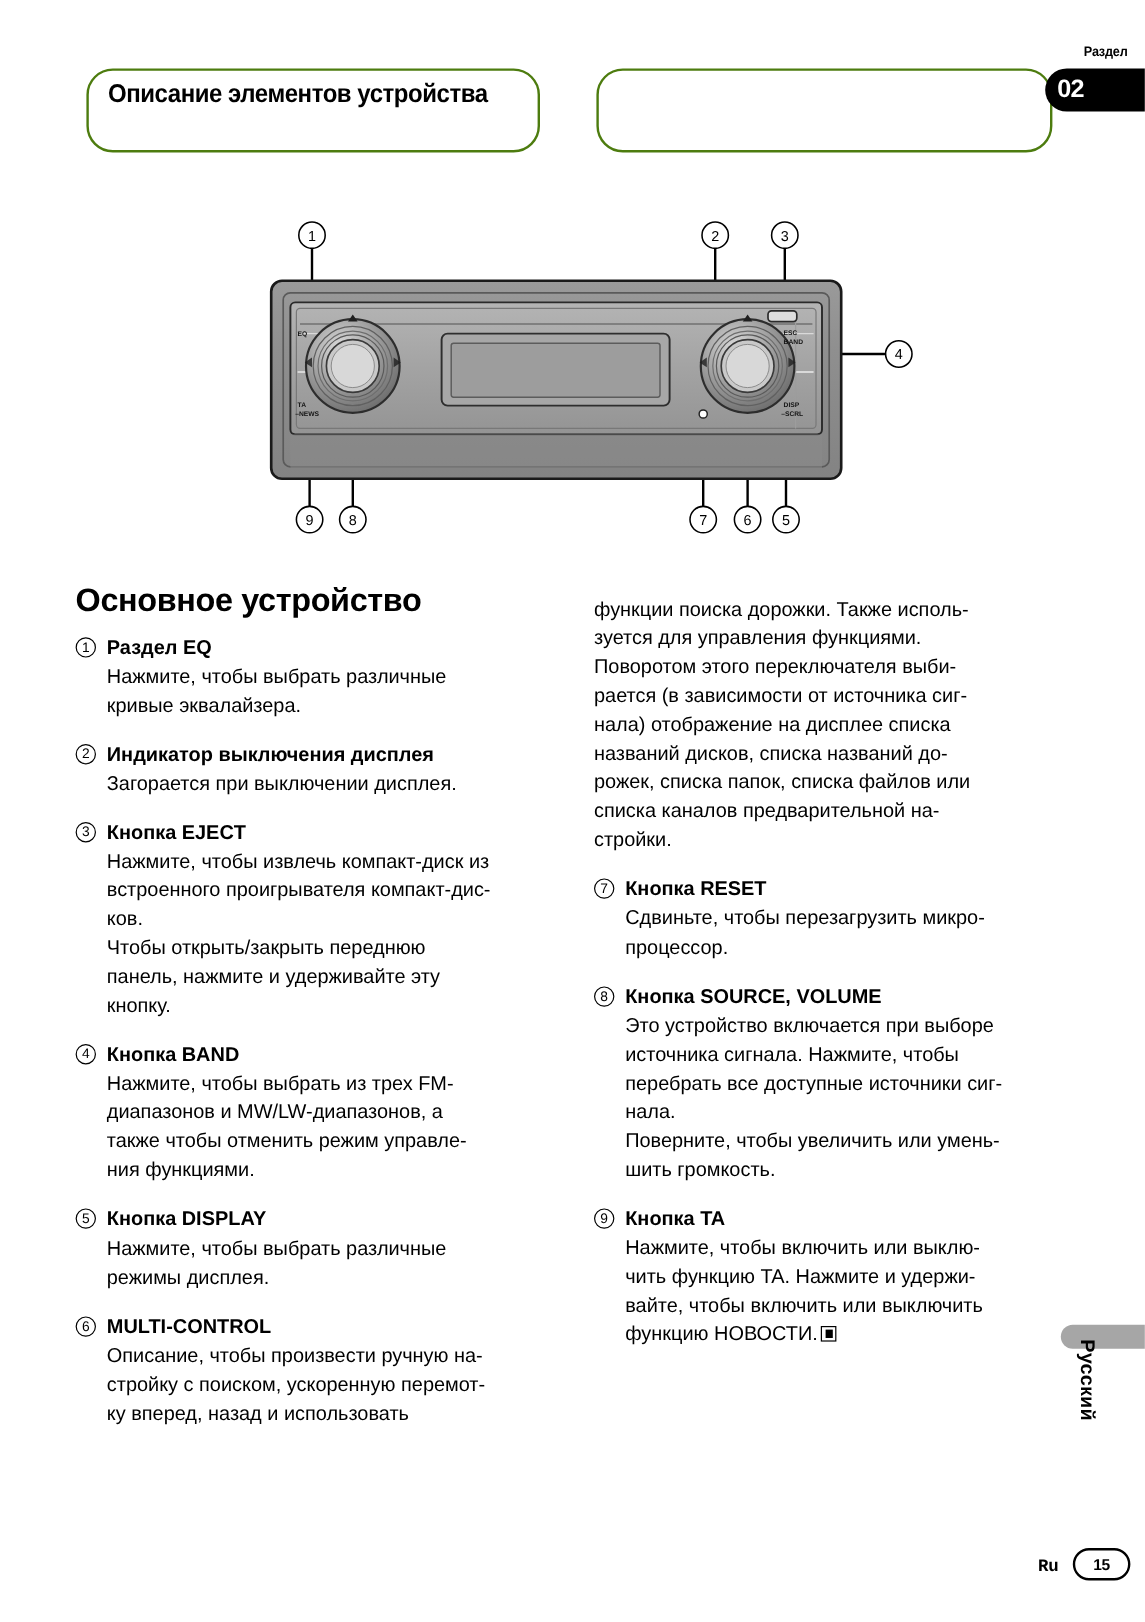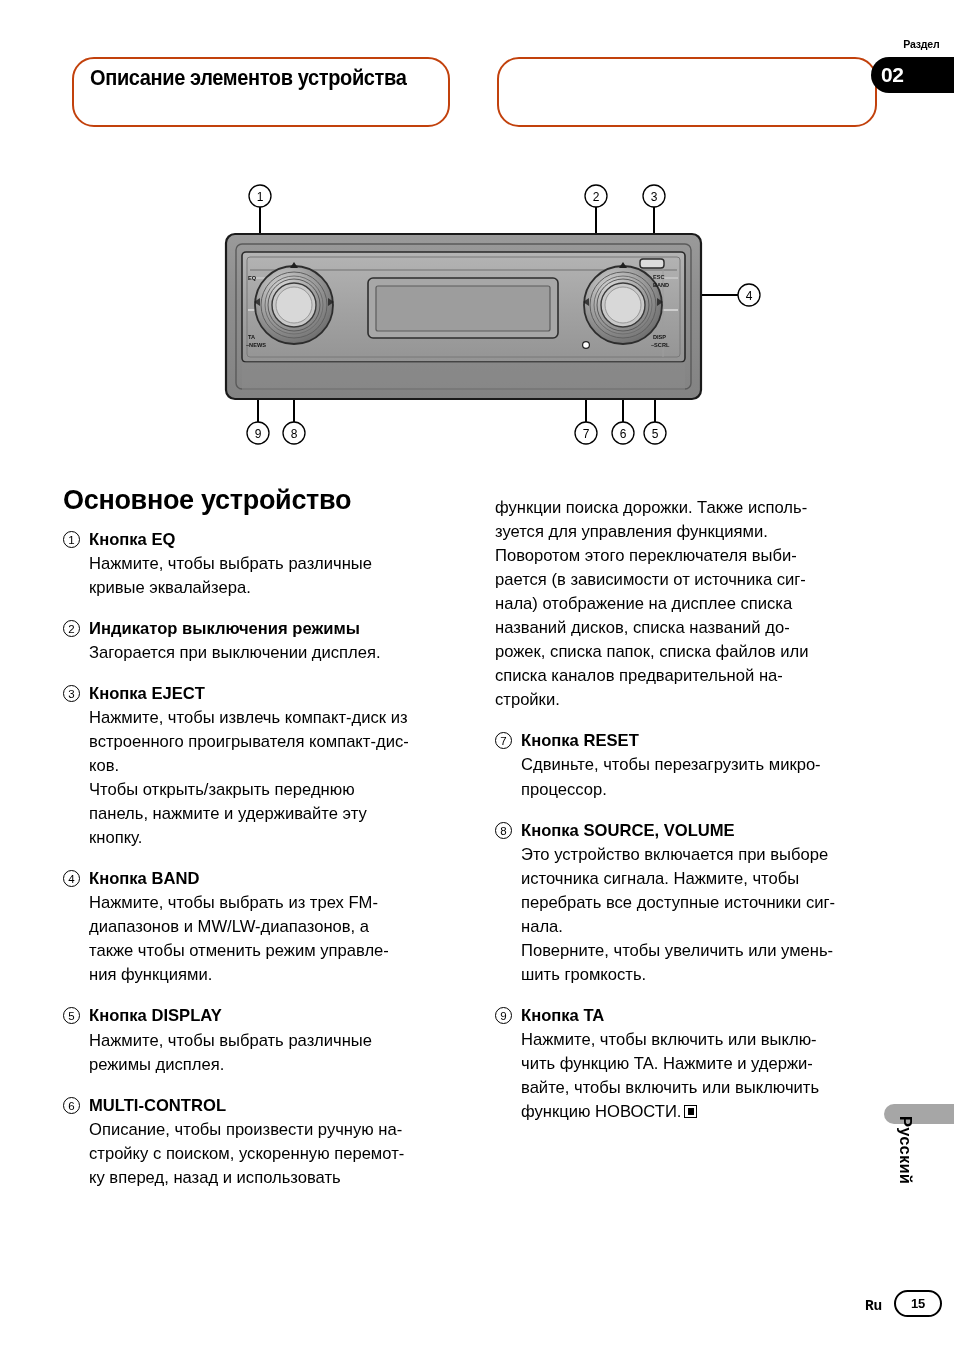--- a/index.html
+++ b/index.html
@@ -17,21 +17,21 @@
   }
 
   
   .header {
     position: absolute;
     left: 0; top: 0;
     width: 954px; height: 160px;
   }
   .hdr-box {
     position: absolute;
-    border: 2px solid #c2410c;
+    border: 2px solid #4d7c0f;
     border-radius: 22px;
     box-sizing: border-box;
     background: #fff;
   }
   .hdr-box-left {
     left: 72px; top: 57px;
     width: 378px; height: 70px;
   }
   .hdr-box-right {
     left: 497px; top: 57px;
@@ -327,30 +327,30 @@
   </g>
 </svg>
 </div>
 
 <div class="col col-left">
   <h2 class="section-heading">Основное устройство</h2>
 
   <div class="item">
     <div class="item-head">
       <span class="num-circle">1</span>
-      <span class="item-title">Кнопка EQ</span>
+      <span class="item-title">Раздел EQ</span>
     </div>
     <div class="item-body">Нажмите, чтобы выбрать различные
 кривые эквалайзера.</div>
   </div>
 
   <div class="item">
     <div class="item-head">
       <span class="num-circle">2</span>
-      <span class="item-title">Индикатор выключения режимы</span>
+      <span class="item-title">Индикатор выключения дисплея</span>
     </div>
     <div class="item-body">Загорается при выключении дисплея.</div>
   </div>
 
   <div class="item">
     <div class="item-head">
       <span class="num-circle">3</span>
       <span class="item-title">Кнопка EJECT</span>
     </div>
     <div class="item-body">Нажмите, чтобы извлечь компакт-диск из

